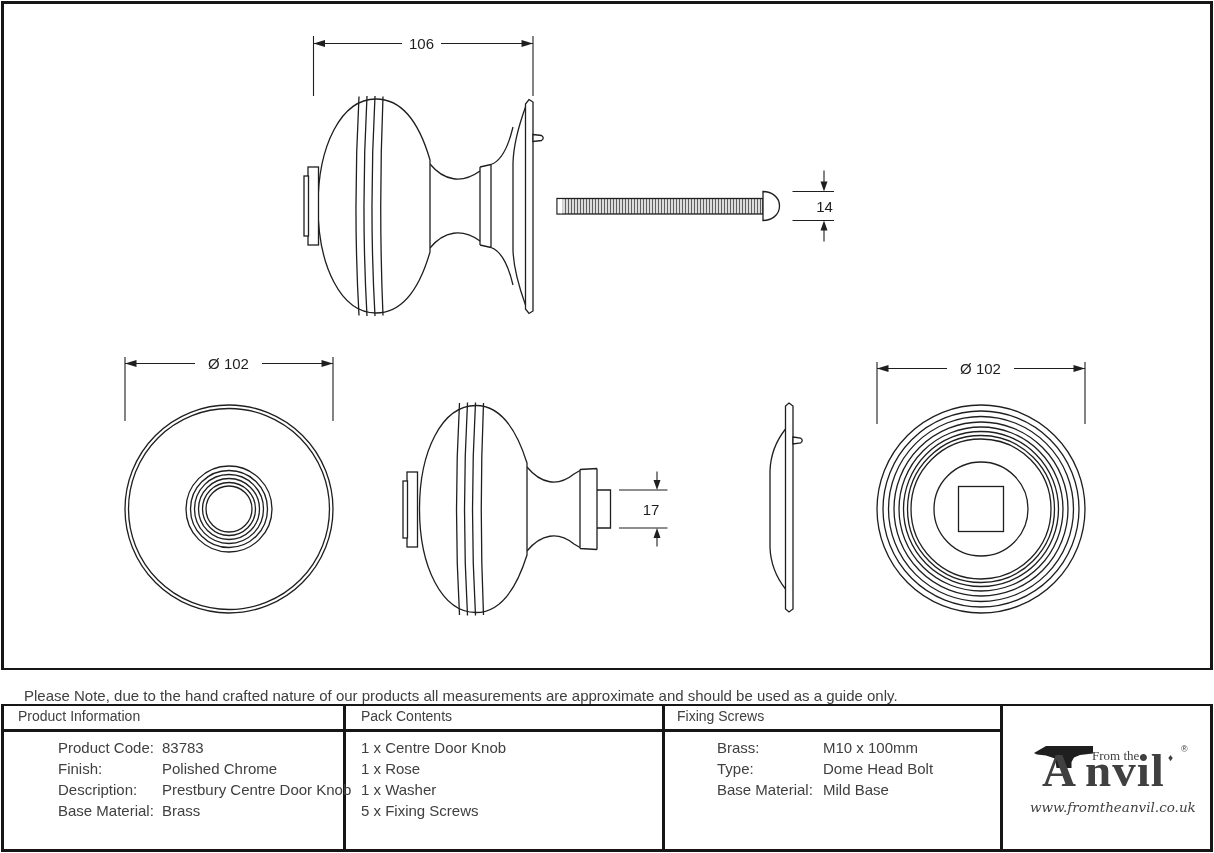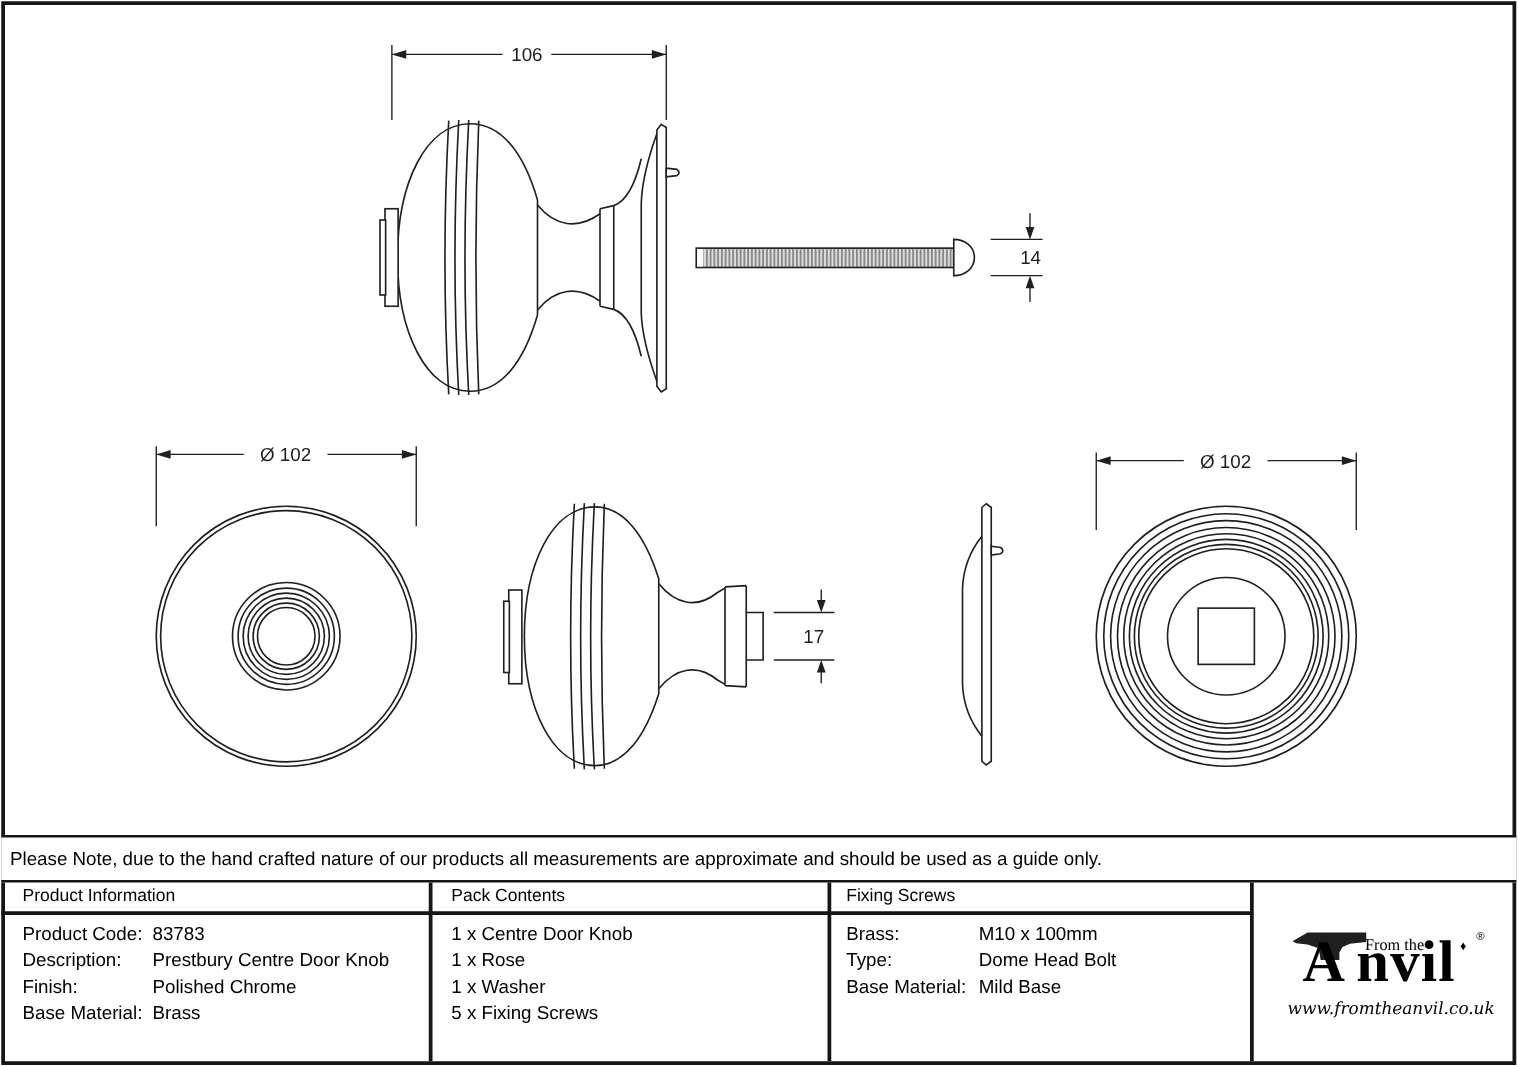--- a/index.html
+++ b/index.html
@@ -1,40 +1,40 @@
 <!DOCTYPE html>
 <html><head>
 <meta charset="utf-8">
 <style>
   * { margin:0; padding:0; box-sizing:border-box; }
   html,body { background:#ffffff; }
   .page {
     position:relative; width:1214px; height:853px; background:#ffffff;
-    font-family:"Liberation Sans", sans-serif; color:#000000; overflow:hidden;
+    font-family:"Liberation Sans", sans-serif; color:#404040; overflow:hidden;
   }
   .frame { position:absolute; inset:1px; border:3px solid #161616; pointer-events:none; }
   svg.drawing { position:absolute; left:0; top:0; }
   .s  { fill:none; stroke:#1f1f1f; stroke-width:1.3; }
   .sf { fill:#ffffff; stroke:#1f1f1f; stroke-width:1.3; }
   .d  { fill:none; stroke:#1f1f1f; stroke-width:1.1; }
   .ah { fill:#1f1f1f; stroke:none; }
   .dim-t { font:15px "Liberation Sans", sans-serif; fill:#1f1f1f; text-anchor:middle; }
 
   .note-bar {
     position:absolute; left:1px; right:1px; top:668px; height:38px;
     border-top:2.5px solid #161616; border-bottom:2.5px solid #161616;
-    display:flex; align-items:center; padding-left:7px; font-size:15px; background:#fff;
+    display:flex; align-items:flex-end; padding-left:23px; font-size:15px; background:#fff;
   }
   .vline { position:absolute; width:2.5px; background:#161616; top:706px; bottom:4px; }
   .hline { position:absolute; height:2.5px; background:#161616; top:729px; left:1px; width:1001px; }
 
   .th { position:absolute; font-size:14px; top:708px; }
   .cell-body { position:absolute; top:737px; }
   .trow { display:flex; height:21px; align-items:center; font-size:15px; }
-  .trow .lbl { flex:0 0 auto; }
+  .trow .lbl { flex:0 0 auto;margin-left:40px; }
   .pi-body .lbl { width:104px; }
   .fs-body .lbl { width:106px; }
 
   .logo { position:absolute; left:1030px; top:741px; width:164px; height:96px; }
   .logo .anvil-ic { position:absolute; left:4px; top:3px; }
   .logo-A { position:absolute; left:12px; top:6px; font:700 47px/1 "Liberation Serif", serif; }
   .logo-rest { position:absolute; left:55px; top:6px; font:700 47px/1 "Liberation Serif", serif; letter-spacing:1px;text-align:right; }
   .logo-from { position:absolute; left:62px; top:7px; font:13px "Liberation Serif", serif; }
   .logo-diamond { position:absolute; left:138px; top:11px; font-size:10px; }
   .logo-reg { position:absolute; left:151px; top:3px; font-size:9px; }
@@ -169,26 +169,26 @@
   <div class="th" style="left:18px">Product Information</div>
   <div class="th" style="left:361px">Pack Contents</div>
   <div class="th" style="left:677px">Fixing Screws</div>
 
   <div class="cell-body pi-body" style="left:18px">
     <div class="trow">
       <span class="lbl">Product Code:</span>
       <span class="val">83783</span>
     </div>
     <div class="trow">
+      <span class="lbl">Finish:</span>
+      <span class="val">Polished Chrome</span>
+    </div>
+    <div class="trow">
       <span class="lbl">Description:</span>
       <span class="val">Prestbury Centre Door Knob</span>
-    </div>
-    <div class="trow">
-      <span class="lbl">Finish:</span>
-      <span class="val">Polished Chrome</span>
     </div>
     <div class="trow">
       <span class="lbl">Base Material:</span>
       <span class="val">Brass</span>
     </div>
   </div>
 
   <div class="cell-body" style="left:361px">
     <div class="trow">
       <span>1 x Centre Door Knob</span>

